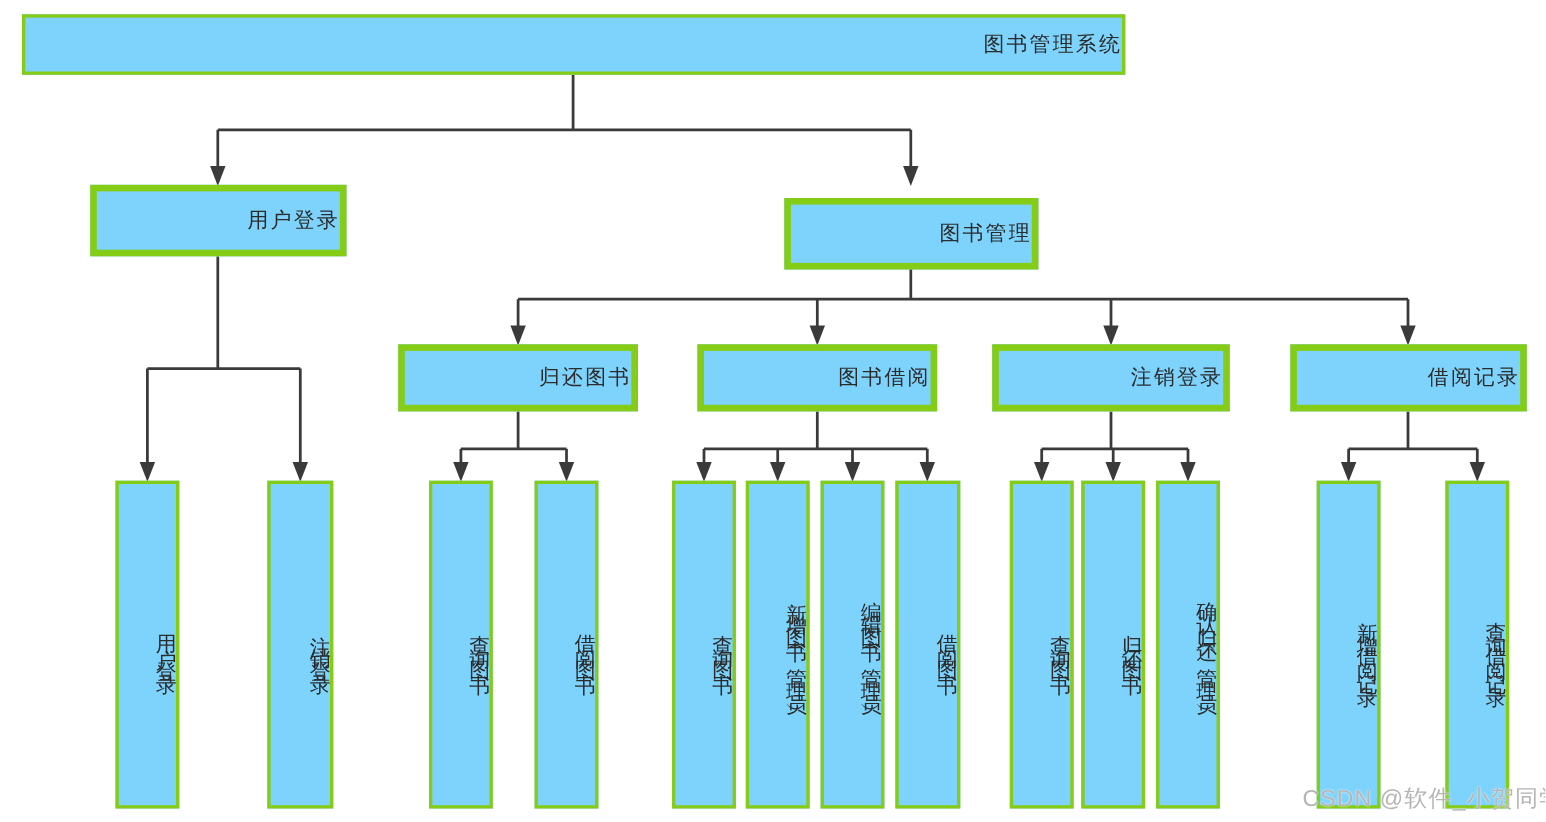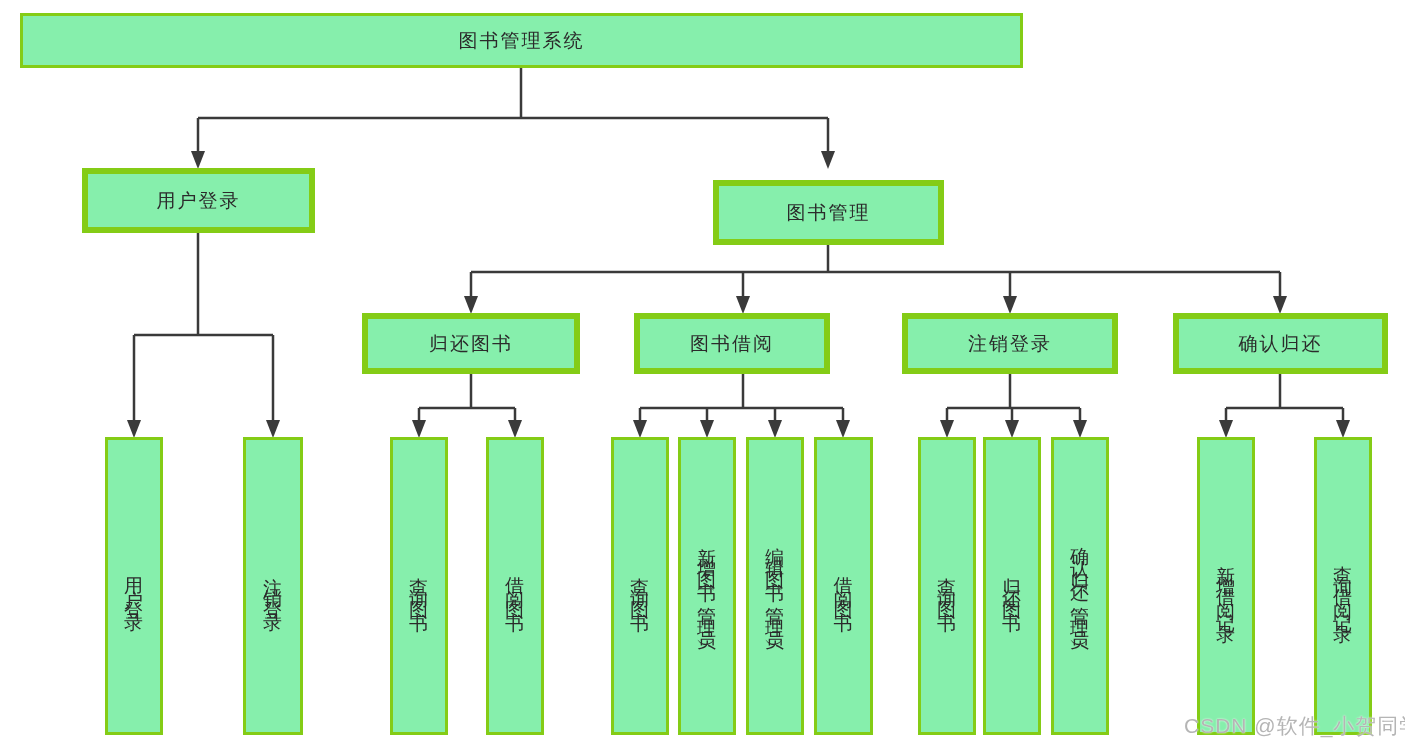--- a/index.html
+++ b/index.html
@@ -17,25 +17,25 @@
   .connectors {
     position: absolute;
     left: 0; top: 0;
     width: 1405px;
     height: 747px;
     pointer-events: none;
   }
   .node {
     position: absolute;
     box-sizing: border-box;
-    background: #86efac;
+    background: #7dd3fc;
     border: 6px solid #84cc16;
     display: flex;
     align-items: center;
-    justify-content: center;
+    justify-content: flex-end;
     text-align: center;
   }
   .node.hbox {
     font-size: 19px;
     letter-spacing: 2px;
     line-height: 1;
   }
   .node.root { border-width: 3px; }
   .node.leaf {
     border-width: 3px;
@@ -138,28 +138,28 @@
   <div class="node hbox" style="left:82px; top:168px; width:233px; height:65px;">
     <span>用户登录</span>
   </div>
   <div class="node hbox" style="left:713px; top:180px; width:231px; height:65px;">
     <span>图书管理</span>
   </div>
 
   <div class="node hbox" style="left:362px; top:313px; width:218px; height:61px;">
     <span>归还图书</span>
   </div>
-  <div class="node hbox" style="left:634px; top:313px; width:196px; height:61px;">
+  <div class="node hbox" style="left:634px; top:313px; width:218px; height:61px;">
     <span>图书借阅</span>
   </div>
   <div class="node hbox" style="left:902px; top:313px; width:216px; height:61px;">
     <span>注销登录</span>
   </div>
   <div class="node hbox" style="left:1173px; top:313px; width:215px; height:61px;">
-    <span>确认归还</span>
+    <span>借阅记录</span>
   </div>
 
   <div class="node leaf" style="left:105px; top:437px; width:58px; height:298px;">
     <span class="vtext">用户登录</span>
   </div>
   <div class="node leaf" style="left:243px; top:437px; width:60px; height:298px;">
     <span class="vtext">注销登录</span>
   </div>
 
   <div class="node leaf" style="left:390px; top:437px; width:58px; height:298px;">

